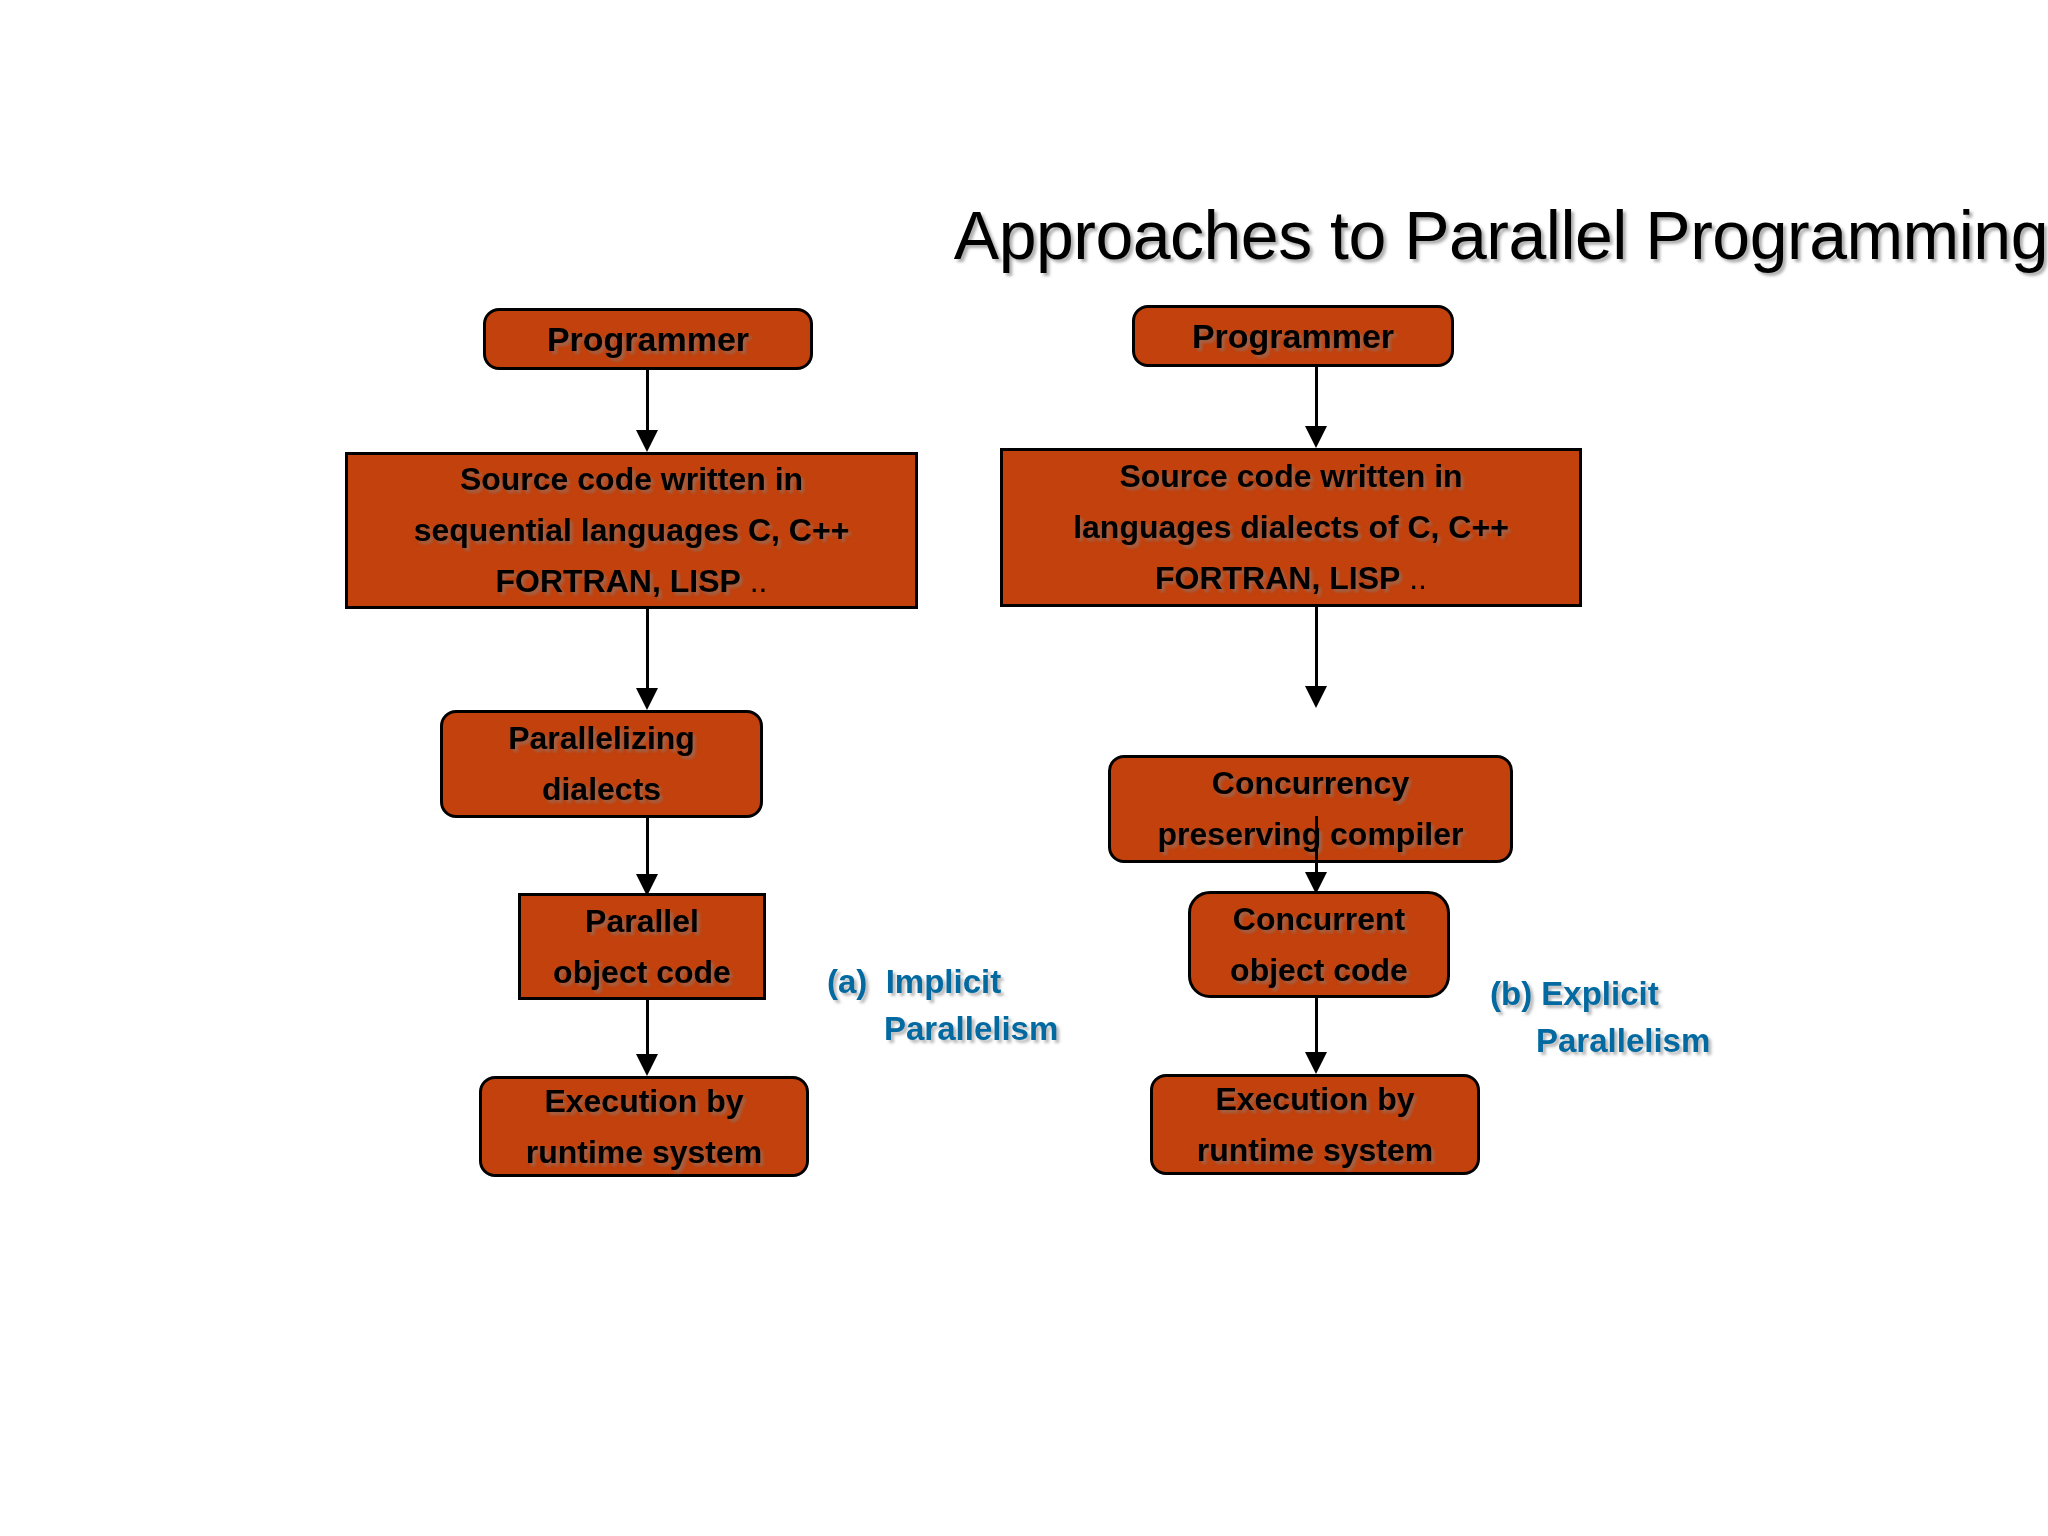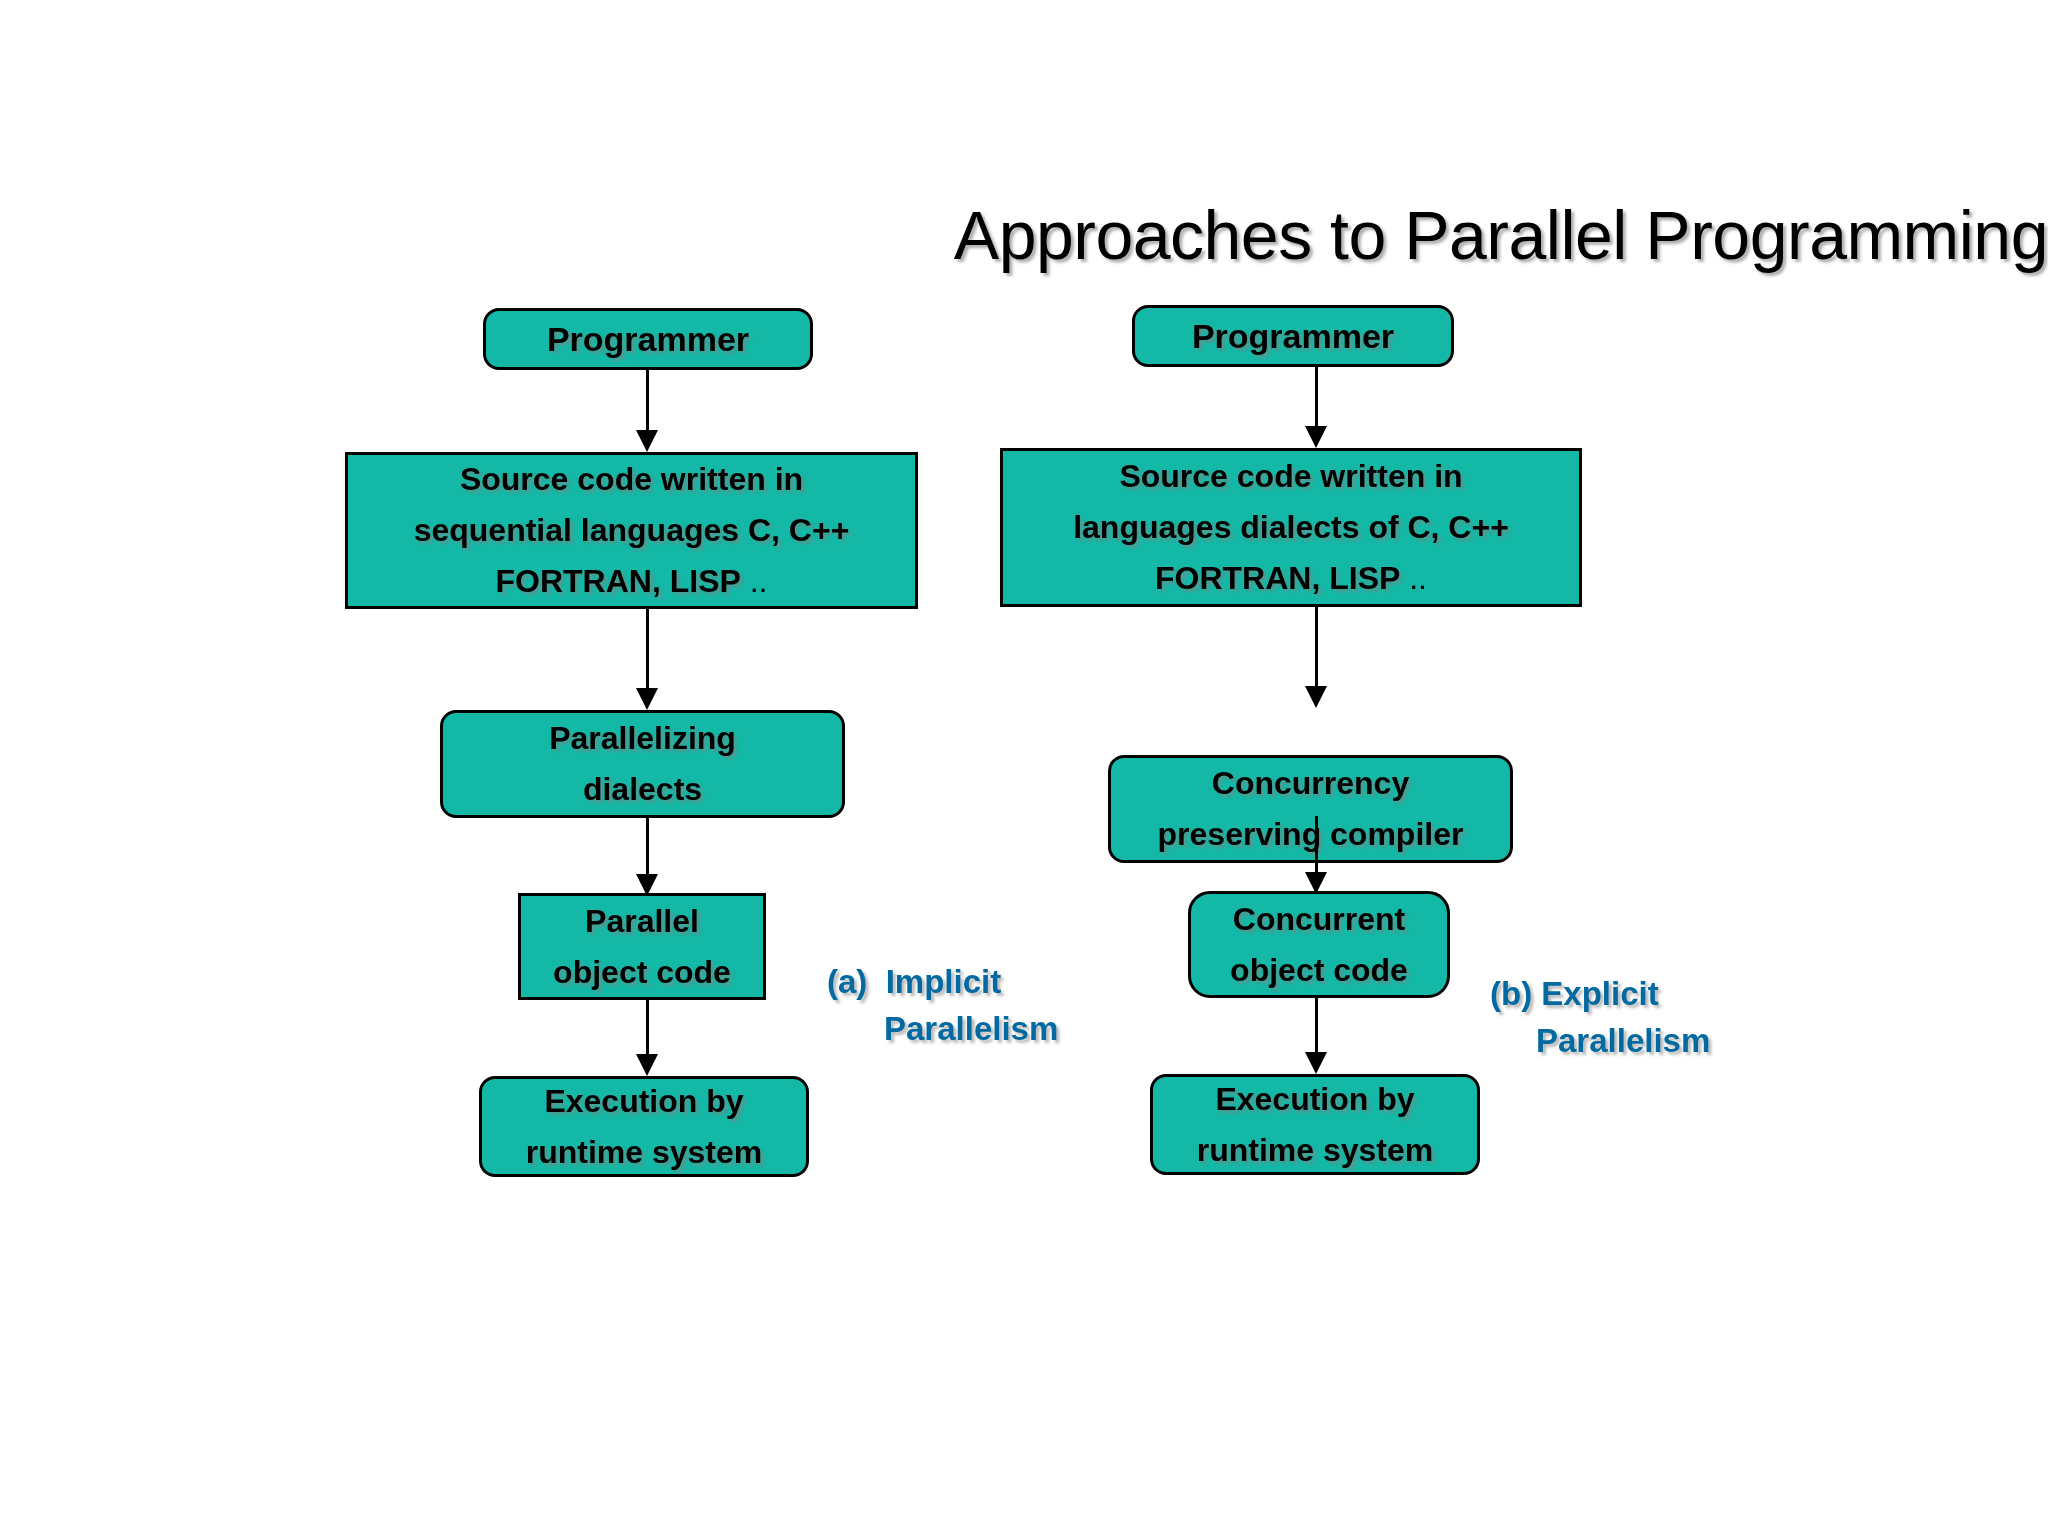--- a/index.html
+++ b/index.html
@@ -37,21 +37,21 @@
     line-height: 78px;
     color: #000000;
     text-shadow: 3px 3px 3px rgba(110,110,110,0.55);
     white-space: nowrap;
   }
 
   
   .node {
     position: absolute;
     box-sizing: border-box;
-    background: #14b8a6;
+    background: #c2410c;
     border: 3px solid #000000;
     display: flex;
     flex-direction: column;
     align-items: center;
     justify-content: center;
     text-align: center;
     font-weight: bold;
     color: #000000;
     text-shadow: 3px 3px 3px rgba(130,130,130,0.55);
   }
@@ -121,21 +121,21 @@
     <span class="ln">Source code written in</span>
     <span class="ln">sequential languages  C, C++</span>
     <span class="ln"><span>FORTRAN, LISP</span>&nbsp;<span class="thin">..</span></span>
   </div>
 
   <div class="arrow" style="left:646px; top:609px; width:3px; height:101px;">
     <div class="stem" style="height:79px;"></div>
     <div class="head" style="top:79px;"></div>
   </div>
 
-  <div class="node round f32" style="left:440px; top:710px; width:405px; height:108px;justify-content:center;">
+  <div class="node round f32" style="left:440px; top:710px; width:323px; height:108px;justify-content:center;">
     <span class="ln">Parallelizing</span>
     <span class="ln">dialects</span>
   </div>
 
   <div class="arrow" style="left:646px; top:818px; width:3px; height:78px;">
     <div class="stem" style="height:56px;"></div>
     <div class="head" style="top:56px;"></div>
   </div>
 
   <div class="node sharp f32" style="left:518px; top:893px; width:248px; height:107px;text-align:center;">

